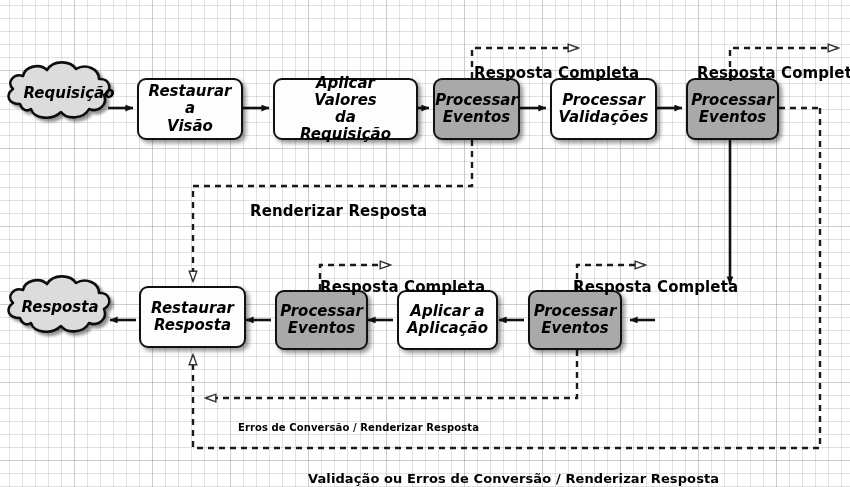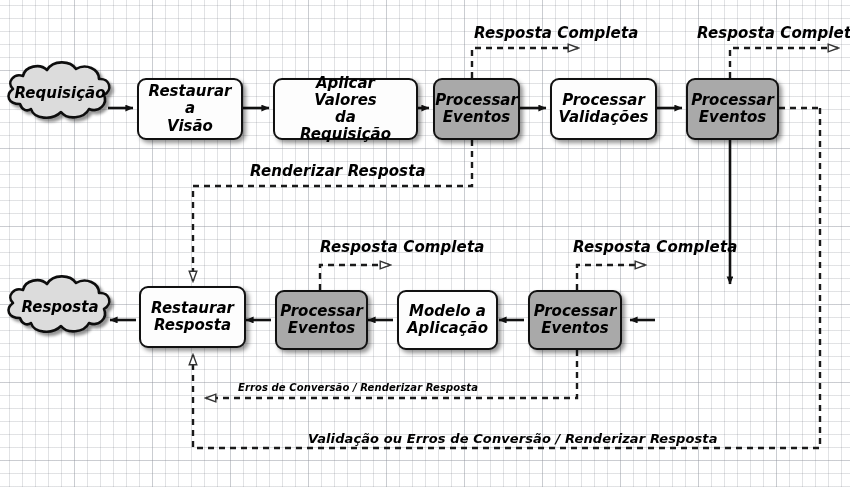--- a/index.html
+++ b/index.html
@@ -31,22 +31,22 @@
   .n-f15{font-size:15px;}
   .n-f14{font-size:14px;}
 
   .cloud{position:absolute;z-index:3;}
   .cloud .lbl{position:absolute;left:0;top:0;width:100%;height:100%;
     display:flex;align-items:center;justify-content:center;
     font-style:italic;font-weight:600;font-size:15px;color:#000;
     pointer-events:none;}
 
   .edge-label{position:absolute;z-index:4;
-    font-style:italic;font-weight:600;color:#000;
-    white-space:nowrap;letter-spacing:.1px;}
+    font-weight:600;color:#000;
+    white-space:nowrap;letter-spacing:.1px;margin-top:40px;}
   .el-15{font-size:15px;}
   .el-14{font-size:10px;}
   .el-13{font-size:13px;text-align:right;}
 </style>
 </head>
 <body>
 
 <div id="canvas">
 
   <svg id="svg" viewBox="0 0 850 487" xmlns="http://www.w3.org/2000/svg">
@@ -114,21 +114,21 @@
       <path d="M577,290 L577,265 L645,265" marker-end="url(#hollowArrow)"></path>
 
       <path d="M577,350 L577,398 L206,398" marker-end="url(#hollowArrow)"></path>
 
       <path d="M820,108 L820,448 L193,448 L193,355" marker-end="url(#hollowArrow)"></path>
 
       <path d="M779,108 L820,108"></path>
     </g>
   </svg>
 
-  <div class="cloud" style="left:0px;top:58px;width:120px;height:70px;">
+  <div class="cloud" style="left:0px;top:58px;width:120px;height:70px;padding-left:18px;">
     <div class="lbl">Requisição</div>
   </div>
 
   <div class="cloud" style="left:0px;top:272px;width:120px;height:70px;">
     <div class="lbl">Resposta</div>
   </div>
 
   <div class="node white n-f15" style="left:137px;top:78px;width:106px;height:62px;">
     <span>
       <i>Restaurar a</i><br>
@@ -167,21 +167,21 @@
 
   <div class="node gray n-f15" style="left:528px;top:290px;width:94px;height:60px;">
     <span>
       <i>Processar</i><br>
       <i>Eventos</i>
     </span>
   </div>
 
   <div class="node white n-f15" style="left:397px;top:290px;width:101px;height:60px;">
     <span>
-      <i>Modelo a</i><br>
+      <i>Aplicar a</i><br>
       <i>Aplicação</i>
     </span>
   </div>
 
   <div class="node gray n-f15" style="left:275px;top:290px;width:93px;height:60px;">
     <span>
       <i>Processar</i><br>
       <i>Eventos</i>
     </span>
   </div>

